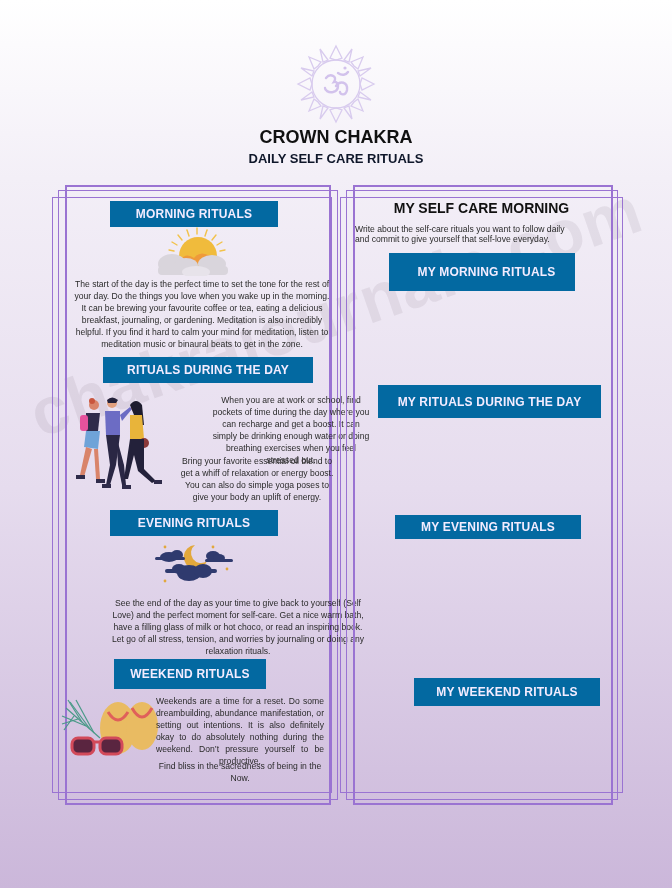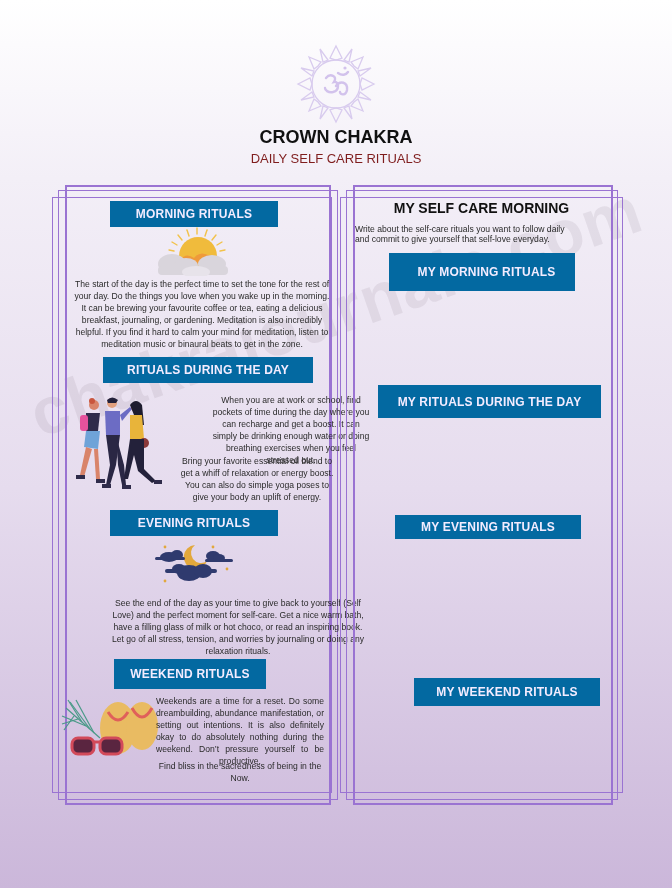--- a/index.html
+++ b/index.html
@@ -10,21 +10,21 @@
       background: linear-gradient(180deg, #ffffff 0%, #f3eff7 20%, #e6dcee 55%, #cbb7da 100%);
       color: #222;
     }
     .emblem { position: absolute; left: 292px; top: 40px; width: 88px; height: 88px; }
     .title {
       position: absolute; left: 0; width: 672px; top: 127px;
       text-align: center; font-weight: 700; font-size: 18px; color: #111;
     }
     .subtitle {
       position: absolute; left: 0; width: 672px; top: 151px;
-      text-align: center; font-weight: 400; font-size: 13px; color: #7f1d1d;
+      text-align: center; font-weight: 700; font-size: 13px; color: #0f172a;
     }
     
     .frame { position: absolute; border: 2px solid #9a73d2; }
     .frame.thin { border-width: 1.5px; }
     .panel-left-f1  { left: 65px;  top: 185px; width: 266px; height: 620px; }
     .panel-left-f2  { left: 58px;  top: 190px; width: 280px; height: 610px; }
     .panel-left-f3  { left: 52px;  top: 197px; width: 280px; height: 596px; }
     .panel-right-f1 { left: 353px; top: 185px; width: 260px; height: 620px; }
     .panel-right-f2 { left: 346px; top: 190px; width: 272px; height: 610px; }
     .panel-right-f3 { left: 340px; top: 197px; width: 283px; height: 596px; }

